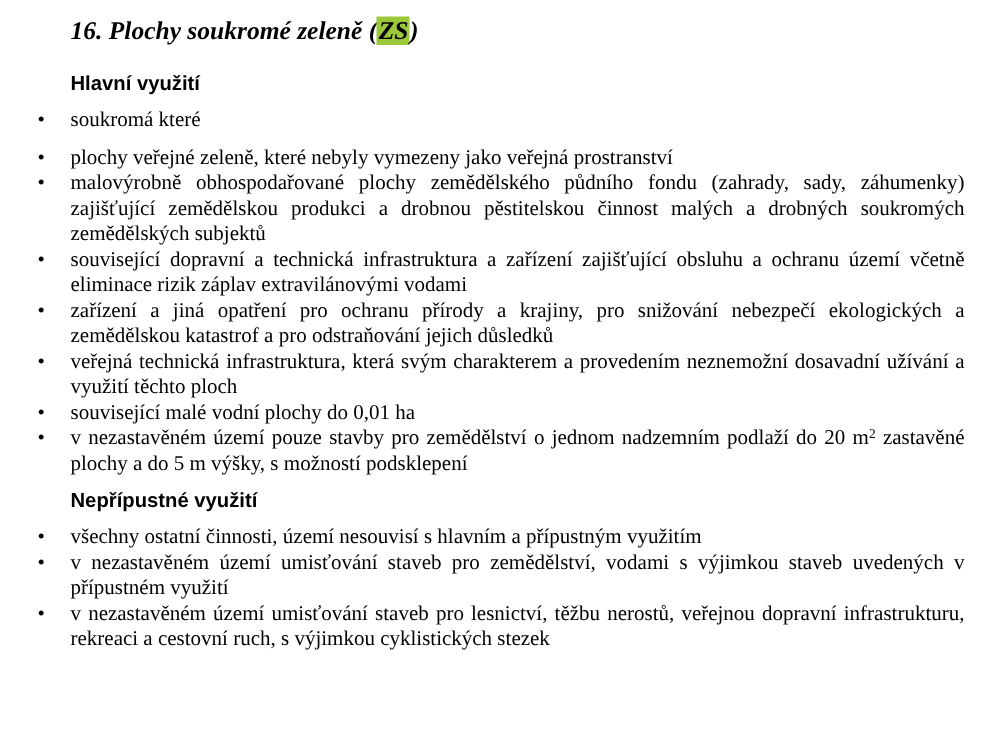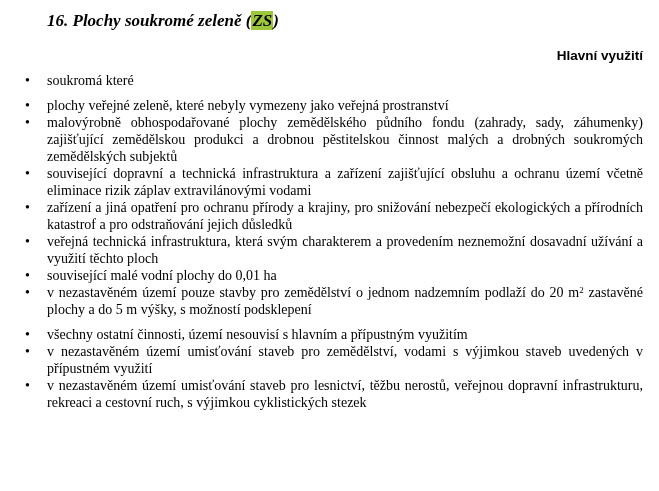--- a/index.html
+++ b/index.html
@@ -29,21 +29,20 @@
   }
   .hl {
     padding: 0 1px;
   }
   .sec-heading {
     font-family: "Liberation Sans", sans-serif;
     font-weight: bold;
     font-size: 13.5px;
     line-height: 16px;
     margin: 0 0 8px 22px;
-    text-align: right;
   }
   ul.bullets {
     list-style: none;
     margin: 0 0 8px 0;
     padding: 0;
     font-family: "Liberation Serif", serif;
     font-size: 14px;
     line-height: 17px;
   }
   ul.bullets li {
@@ -86,36 +85,37 @@
     <li>
       <span class="bullet">•</span>
       <span class="txt">malovýrobně obhospodařované plochy zemědělského půdního fondu (zahrady, sady, záhumenky) zajišťující zemědělskou produkci a drobnou pěstitelskou činnost malých a drobných soukromých zemědělských subjektů</span>
     </li>
     <li>
       <span class="bullet">•</span>
       <span class="txt">související dopravní a technická infrastruktura a zařízení zajišťující obsluhu a ochranu území včet­ně eliminace rizik záplav extravilánovými vodami</span>
     </li>
     <li>
       <span class="bullet">•</span>
-      <span class="txt">zařízení a jiná opatření pro ochranu přírody a krajiny, pro snižování nebezpečí ekologických a přírodních katastrof a pro odstraňování jejich důsledků</span>
+      <span class="txt">zařízení a jiná opatření pro ochranu přírody a krajiny, pro snižování nebezpečí ekologických a zemědělskou katastrof a pro odstraňování jejich důsledků</span>
     </li>
     <li>
       <span class="bullet">•</span>
       <span class="txt">veřejná technická infrastruktura, která svým charakterem a provedením neznemožní dosavadní užívání a využití těchto ploch</span>
     </li>
     <li>
       <span class="bullet">•</span>
       <span class="txt">související malé vodní plochy do 0,01 ha</span>
     </li>
     <li>
       <span class="bullet">•</span>
       <span class="txt"><span>v nezastavěném území pouze stavby pro zemědělství o jednom nadzemním podlaží do 20 m</span><sup>2</sup><span> zastavěné plochy a do 5 m výšky, s možností podsklepení</span></span>
     </li>
   </ul>
 
+  <h2 class="sec-heading">Nepřípustné využití</h2>
   <ul class="bullets">
     <li>
       <span class="bullet">•</span>
       <span class="txt">všechny ostatní činnosti, území nesouvisí s hlavním a přípustným využitím</span>
     </li>
     <li>
       <span class="bullet">•</span>
       <span class="txt">v nezastavěném území umisťování staveb pro zemědělství, vodami s výjimkou staveb uvedených v přípustném využití</span>
     </li>
     <li>

